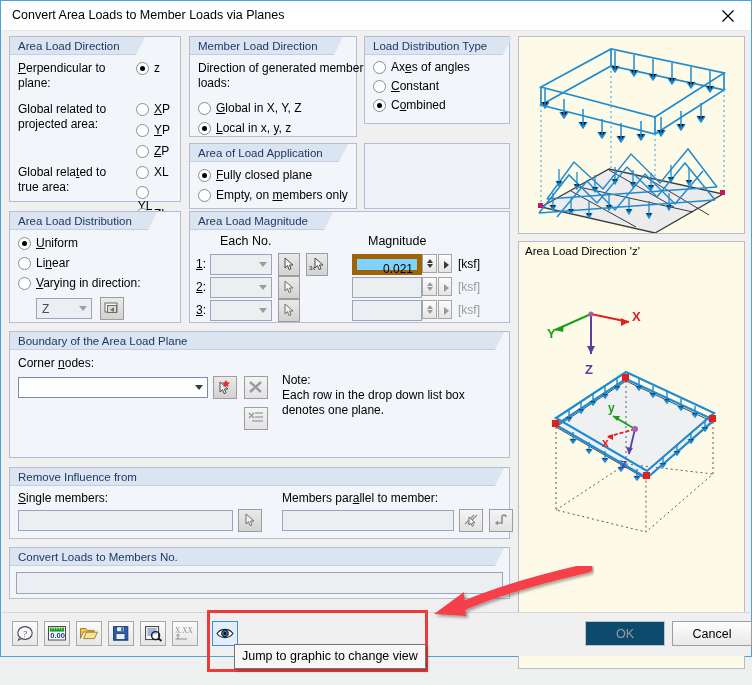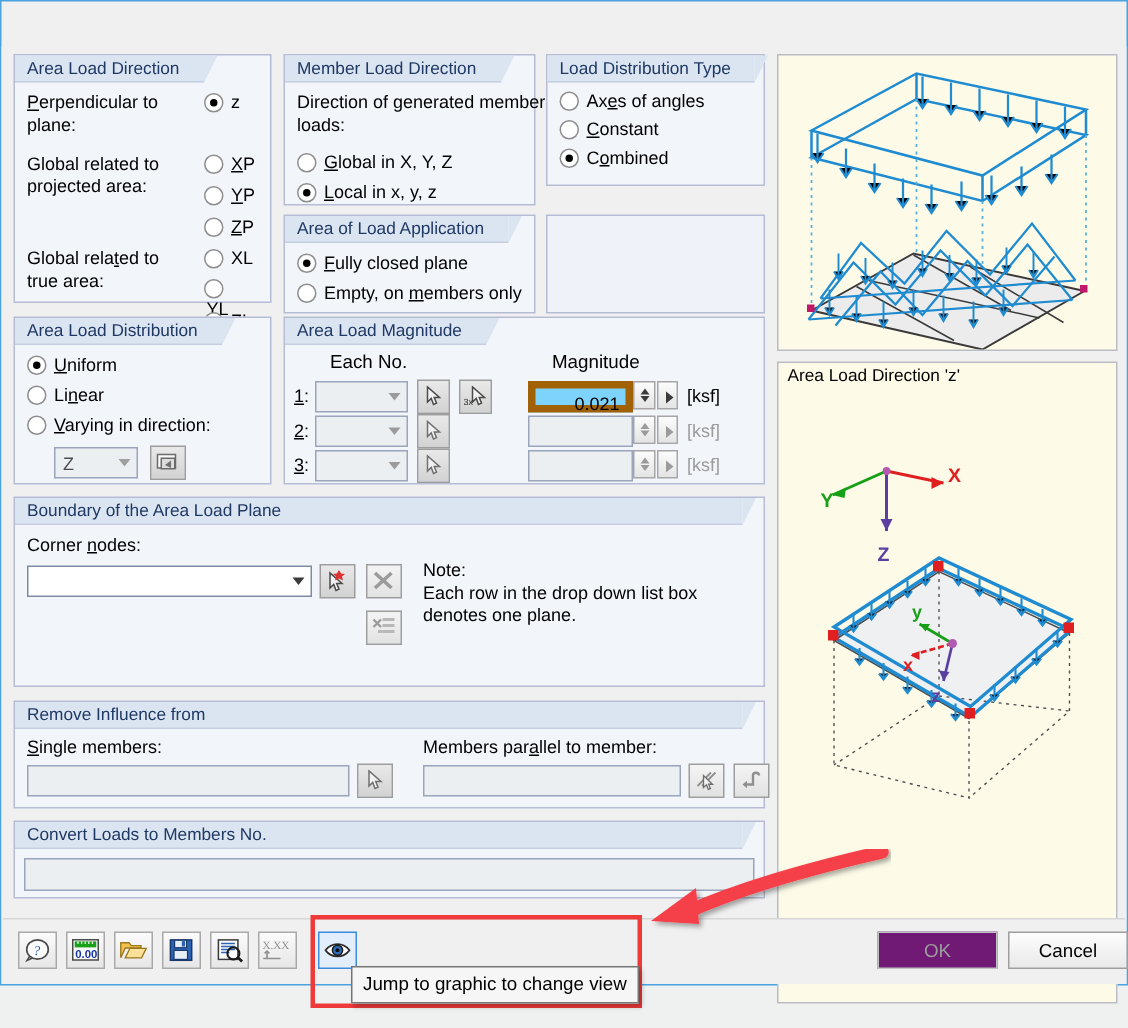--- a/index.html
+++ b/index.html
@@ -192,21 +192,21 @@
   }
   .btn {
     position:absolute;
     height:25px; width:80px;
     background:linear-gradient(#fdfdfd,#e9e9e9);
     border:1px solid #9e9e9e;
     font-size:12.5px;
     display:flex;align-items:center;justify-content:center;
     cursor:default;
   }
-  .btn.disabled { color:#9d9d9d; background:#701a75; border:1px solid #c3c3c3; }
+  .btn.disabled { color:#9d9d9d; background:#0c4a6e; border:1px solid #c3c3c3; }
 
   
   .gfx {
     position:absolute;
     background:#fdfbe8;
     border:1px solid #b9bcc4;
     overflow:hidden;
   }
   .gfx-label {
     position:absolute; left:6px; top:3px;
@@ -233,20 +233,29 @@
   }
   .redarrow { position:absolute; z-index:32; pointer-events:none; }
 </style>
 </head>
 <body>
 
 <div id="root">
 
   <div class="window">
 
+    <div class="titlebar">
+      <div class="title-text">Convert Area Loads to Member Loads via Planes</div>
+      <div class="close-btn">
+        <svg width="14" height="14" viewBox="0 0 14 14">
+          <line x1="1.5" y1="1.5" x2="12.5" y2="12.5" stroke="#000" stroke-width="1.3"></line>
+          <line x1="12.5" y1="1.5" x2="1.5" y2="12.5" stroke="#000" stroke-width="1.3"></line>
+        </svg>
+      </div>
+    </div>
 
     <div class="body-area">
 
       <div class="group" style="left:8px; top:5px; width:172px; height:166px;">
         <div class="gtitle">Area Load Direction</div>
         <div class="gbody">
           <div class="lbl" style="left:8px; top:6px;"><u>P</u>erpendicular to</div>
           <div class="lbl" style="left:8px; top:21px;">plane:</div>
           <div class="radio on" style="left:126px; top:6px;">
             <span class="dot"></span>

